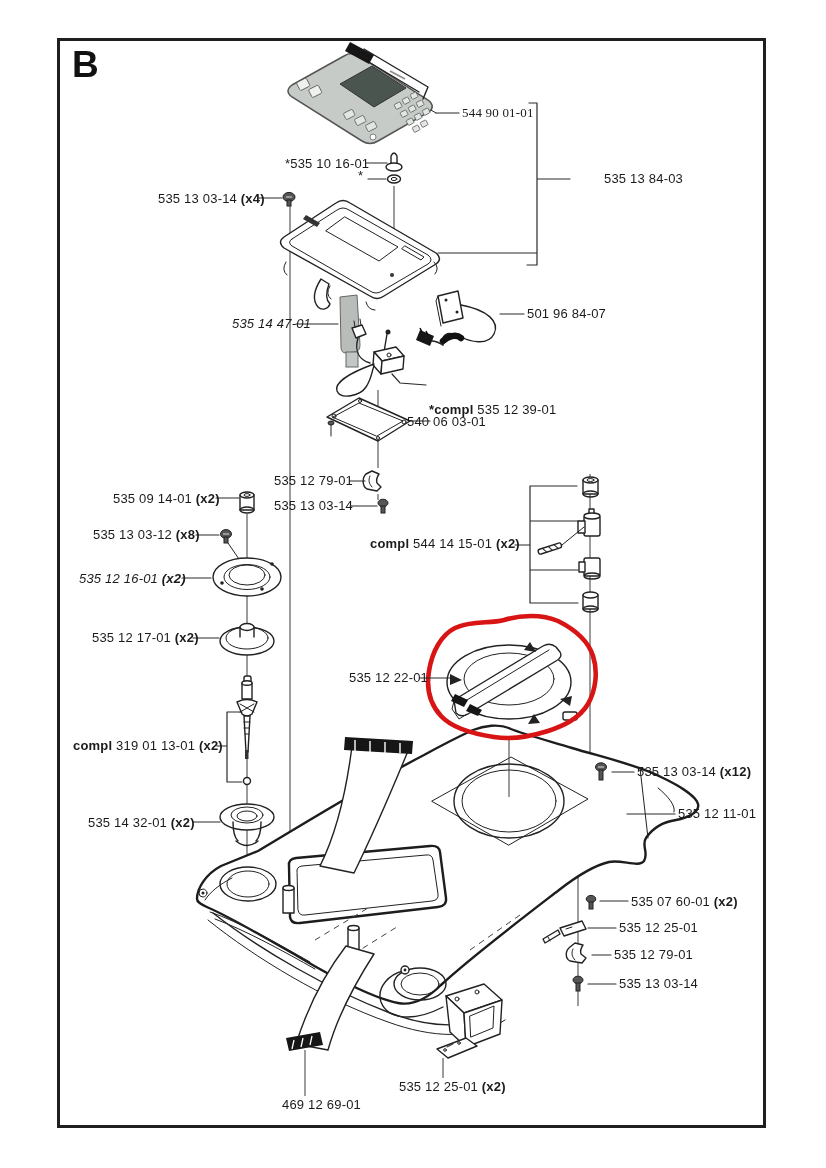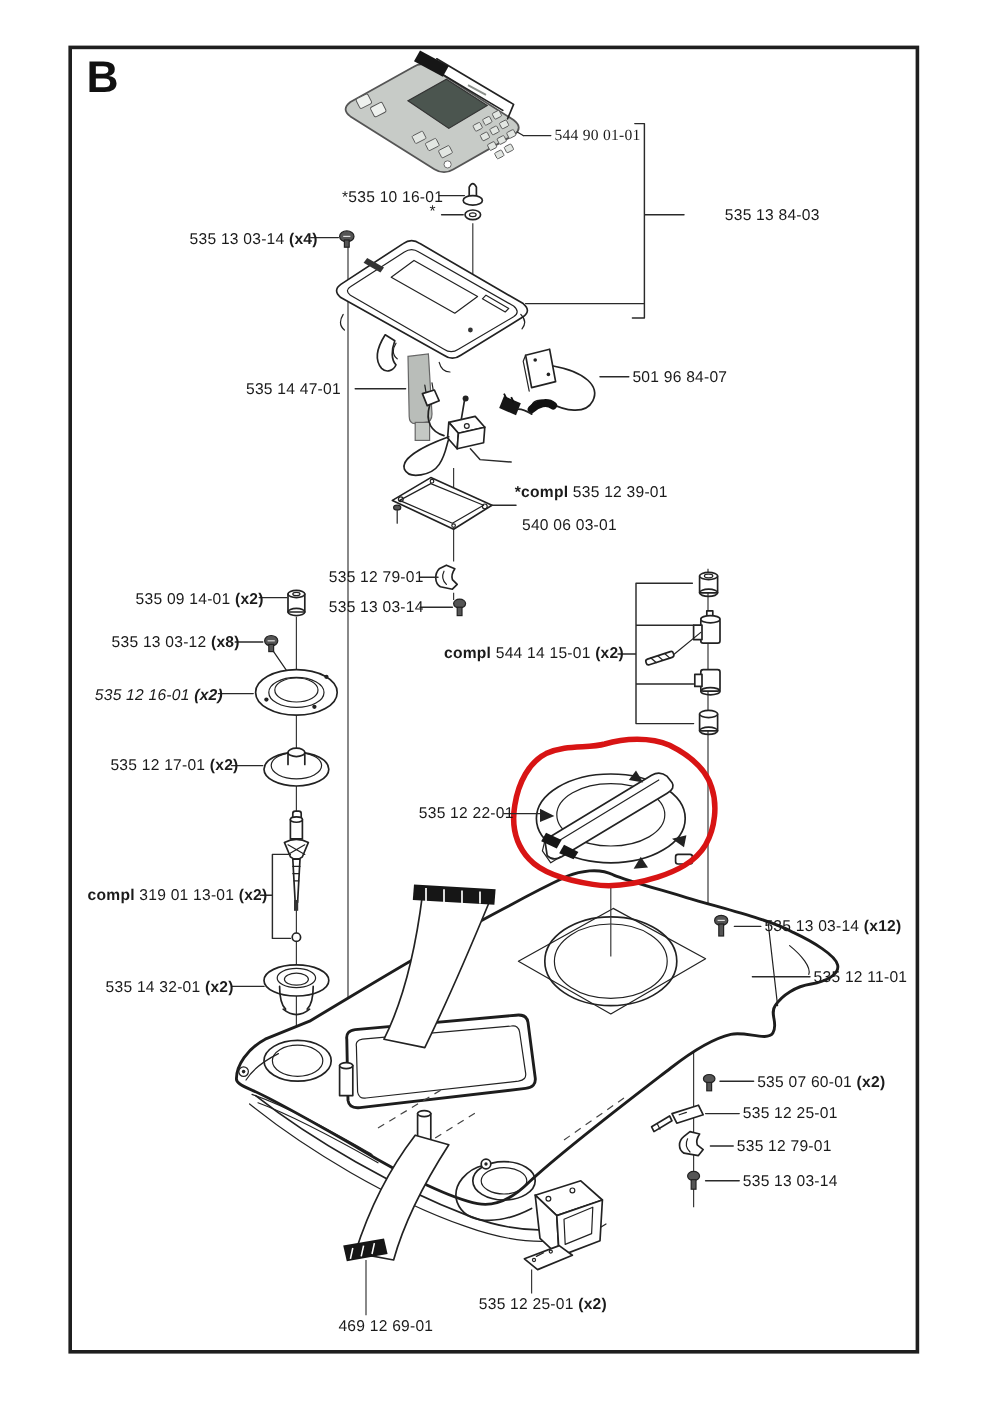--- a/index.html
+++ b/index.html
@@ -346,24 +346,24 @@
       <path class="lead" d="M592,955 L611,955"></path>
       <path class="lead" d="M588,984 L616,984"></path>
     </g>
   </svg>
 
   <div class="lbl" style="left:462px;top:106px;font-family:Liberation Serif, serif;"><span class="b"></span><span>544 90 01-01</span><span class="b"></span></div>
   <div class="lbl" style="left:573px;top:172px;margin-left:31px;"><span class="b"></span><span>535 13 84-03</span><span class="b"></span></div>
   <div class="lbl" style="left:285px;top:157px;"><span class="b"></span><span>*535 10 16-01</span><span class="b"></span></div>
   <div class="lbl" style="left:358px;top:169px;"><span class="b"></span><span>*</span><span class="b"></span></div>
   <div class="lbl" style="left:158px;top:192px;"><span class="b"></span><span>535 13 03-14</span><span class="b"> (x4)</span></div>
-  <div class="lbl" style="left:205px;top:317px;"><span class="b"></span><span>535 14 47-01</span><span class="b"></span></div>
+  <div class="lbl" style="left:232px;top:317px;font-style:italic;"><span class="b"></span><span>535 14 47-01</span><span class="b"></span></div>
   <div class="lbl" style="left:527px;top:307px;"><span class="b"></span><span>501 96 84-07</span><span class="b"></span></div>
   <div class="lbl" style="left:429px;top:377px;margin-top:26px;"><span class="b">*compl </span><span>535 12 39-01</span><span class="b"></span></div>
-  <div class="lbl" style="left:435px;top:415px;margin-top:16px;"><span class="b"></span><span>540 06 03-01</span><span class="b"></span></div>
+  <div class="lbl" style="left:407px;top:415px;"><span class="b"></span><span>540 06 03-01</span><span class="b"></span></div>
   <div class="lbl" style="left:274px;top:474px;"><span class="b"></span><span>535 12 79-01</span><span class="b"></span></div>
   <div class="lbl" style="left:274px;top:499px;"><span class="b"></span><span>535 13 03-14</span><span class="b"></span></div>
   <div class="lbl" style="left:113px;top:492px;"><span class="b"></span><span>535 09 14-01</span><span class="b"> (x2)</span></div>
   <div class="lbl" style="left:93px;top:528px;"><span class="b"></span><span>535 13 03-12</span><span class="b"> (x8)</span></div>
   <div class="lbl" style="left:79px;top:572px;font-style:italic;"><span class="b"></span><span>535 12 16-01</span><span class="b"> (x2)</span></div>
   <div class="lbl" style="left:92px;top:631px;"><span class="b"></span><span>535 12 17-01</span><span class="b"> (x2)</span></div>
   <div class="lbl" style="left:370px;top:537px;"><span class="b">compl </span><span>544 14 15-01</span><span class="b"> (x2)</span></div>
   <div class="lbl" style="left:349px;top:671px;"><span class="b"></span><span>535 12 22-01</span><span class="b"></span></div>
   <div class="lbl" style="left:73px;top:739px;"><span class="b">compl </span><span>319 01 13-01</span><span class="b"> (x2)</span></div>
   <div class="lbl" style="left:88px;top:816px;"><span class="b"></span><span>535 14 32-01</span><span class="b"> (x2)</span></div>

